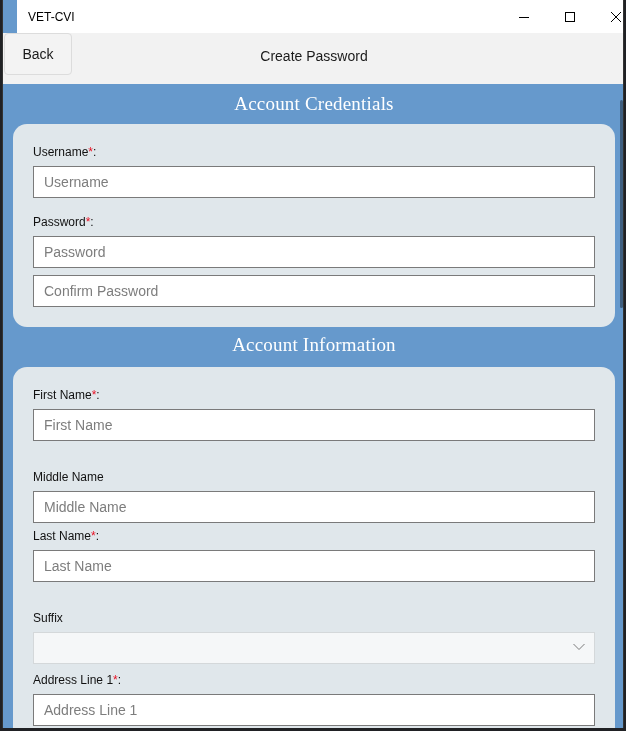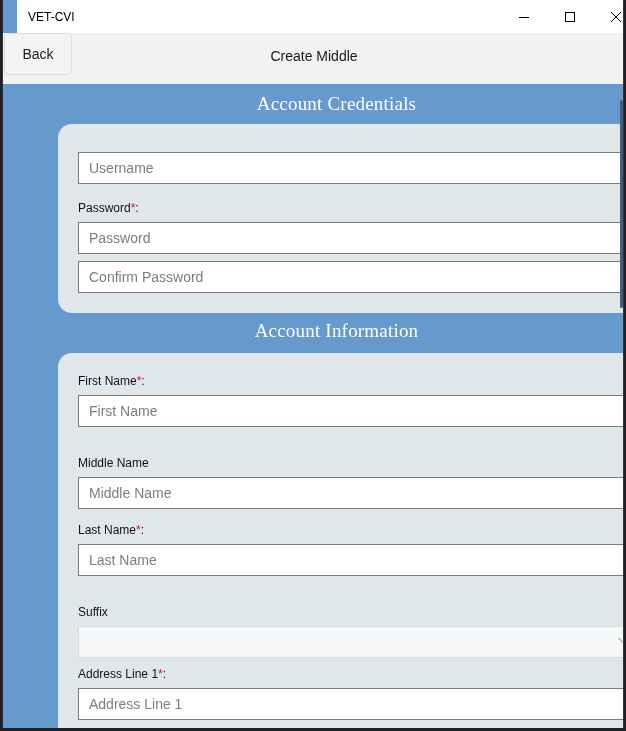--- a/index.html
+++ b/index.html
@@ -34,21 +34,21 @@
       font-family: "Liberation Sans", sans-serif;
     }
     .nav-title {
       position: absolute; left: 0; right: 0; top: 0; height: 46px;
       display: flex; align-items: center; justify-content: center;
       font-size: 14px; color: #1a1a1a; pointer-events: none;
     }
 
     .content {
       position: absolute; left: 0; top: 84px; width: 622px; height: 644px;
-      background: #6699cc; overflow: hidden; padding-left: 45px;
+      background: #6699cc; overflow: hidden;
     }
     .scrollbar {
       position: absolute; right: 2px; top: 16px; width: 3px; height: 208px;
       background: #3f5f80; border-radius: 2px;
     }
     .section-heading {
       text-align: center; color: #ffffff;
       font-family: "Liberation Serif", "DejaVu Serif", serif;
       font-size: 19px; height: 40px; line-height: 40px; letter-spacing: 0.2px;
     }
@@ -94,29 +94,32 @@
     </div>
     <div class="win-ctrl">
       <svg width="12" height="12" viewBox="0 0 12 12">
           <line x1="1" y1="1" x2="11" y2="11" stroke="#000" stroke-width="1"></line>
           <line x1="11" y1="1" x2="1" y2="11" stroke="#000" stroke-width="1"></line>
         </svg>
     </div>
   </div>
 
   <div class="navbar">
-    <div class="nav-title">Create Middle</div>
+    <div class="nav-title">Create Password</div>
     <button class="back-btn">Back</button>
   </div>
 
   <div class="content">
     <div class="scrollbar"></div>
 
     <div class="section-heading">Account Credentials</div>
     <div class="card" style="padding-top:21px; padding-bottom:20px;">
+      <label class="field-label">
+        <span>Username</span><span class="req">*</span><span>:</span>
+      </label>
       <input class="text-input" type="text" style="margin-top: 7px;" placeholder="Username">
 
       <label class="field-label" style="margin-top:17px;">
         <span>Password</span><span class="req">*</span><span>:</span>
       </label>
       <input class="text-input" type="password" style="margin-top: 7px;" placeholder="Password">
 
       <input class="text-input" type="password" style="margin-top: 7px;" placeholder="Confirm Password">
     </div>
 
@@ -125,21 +128,21 @@
       <label class="field-label">
         <span>First Name</span><span class="req">*</span><span>:</span>
       </label>
       <input class="text-input" type="text" style="margin-top: 7px;" placeholder="First Name">
 
       <label class="field-label" style="margin-top:29px;">
         <span>Middle Name</span>
       </label>
       <input class="text-input" type="text" style="margin-top: 7px;" placeholder="Middle Name">
 
-      <label class="field-label" style="margin-top:14px;">
+      <label class="field-label" style="margin-top:6px;">
         <span>Last Name</span><span class="req">*</span><span>:</span>
       </label>
       <input class="text-input" type="text" style="margin-top: 7px;" placeholder="Last Name">
 
       <label class="field-label" style="margin-top:29px;">
         <span>Suffix</span>
       </label>
       <div class="select-box" style="margin-top:7px;">
         <span></span>
         <svg class="chev" width="12" height="8" viewBox="0 0 12 8">

